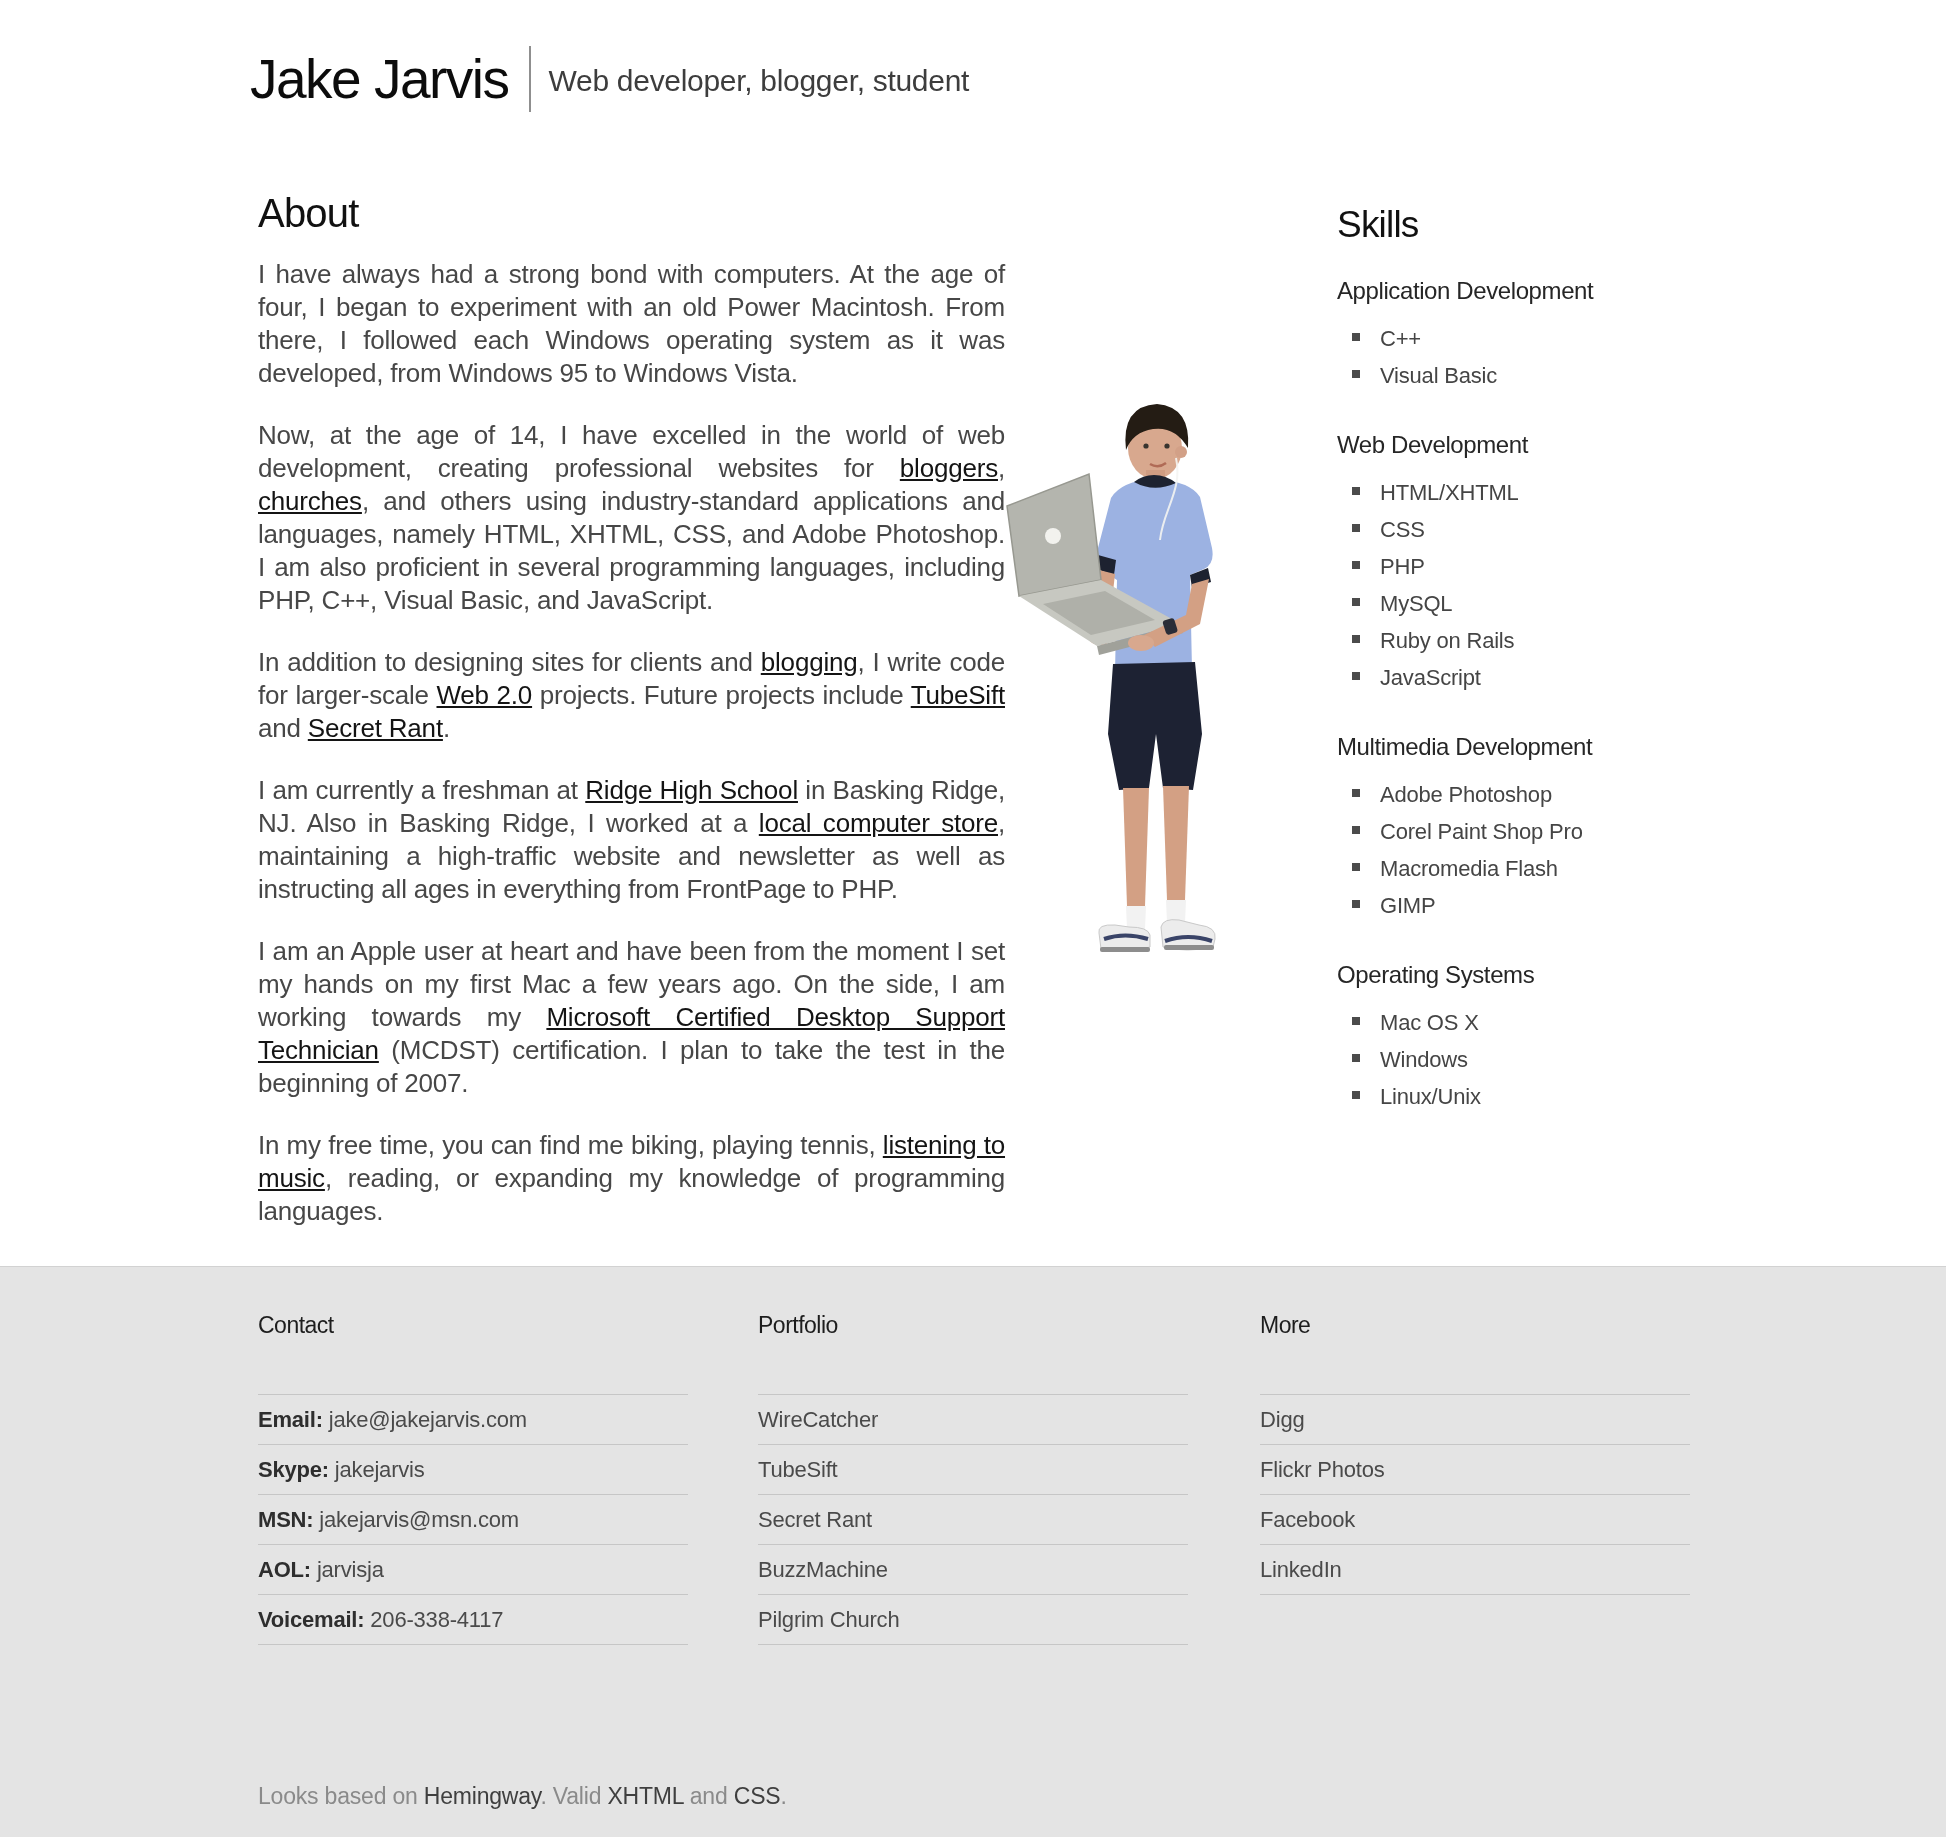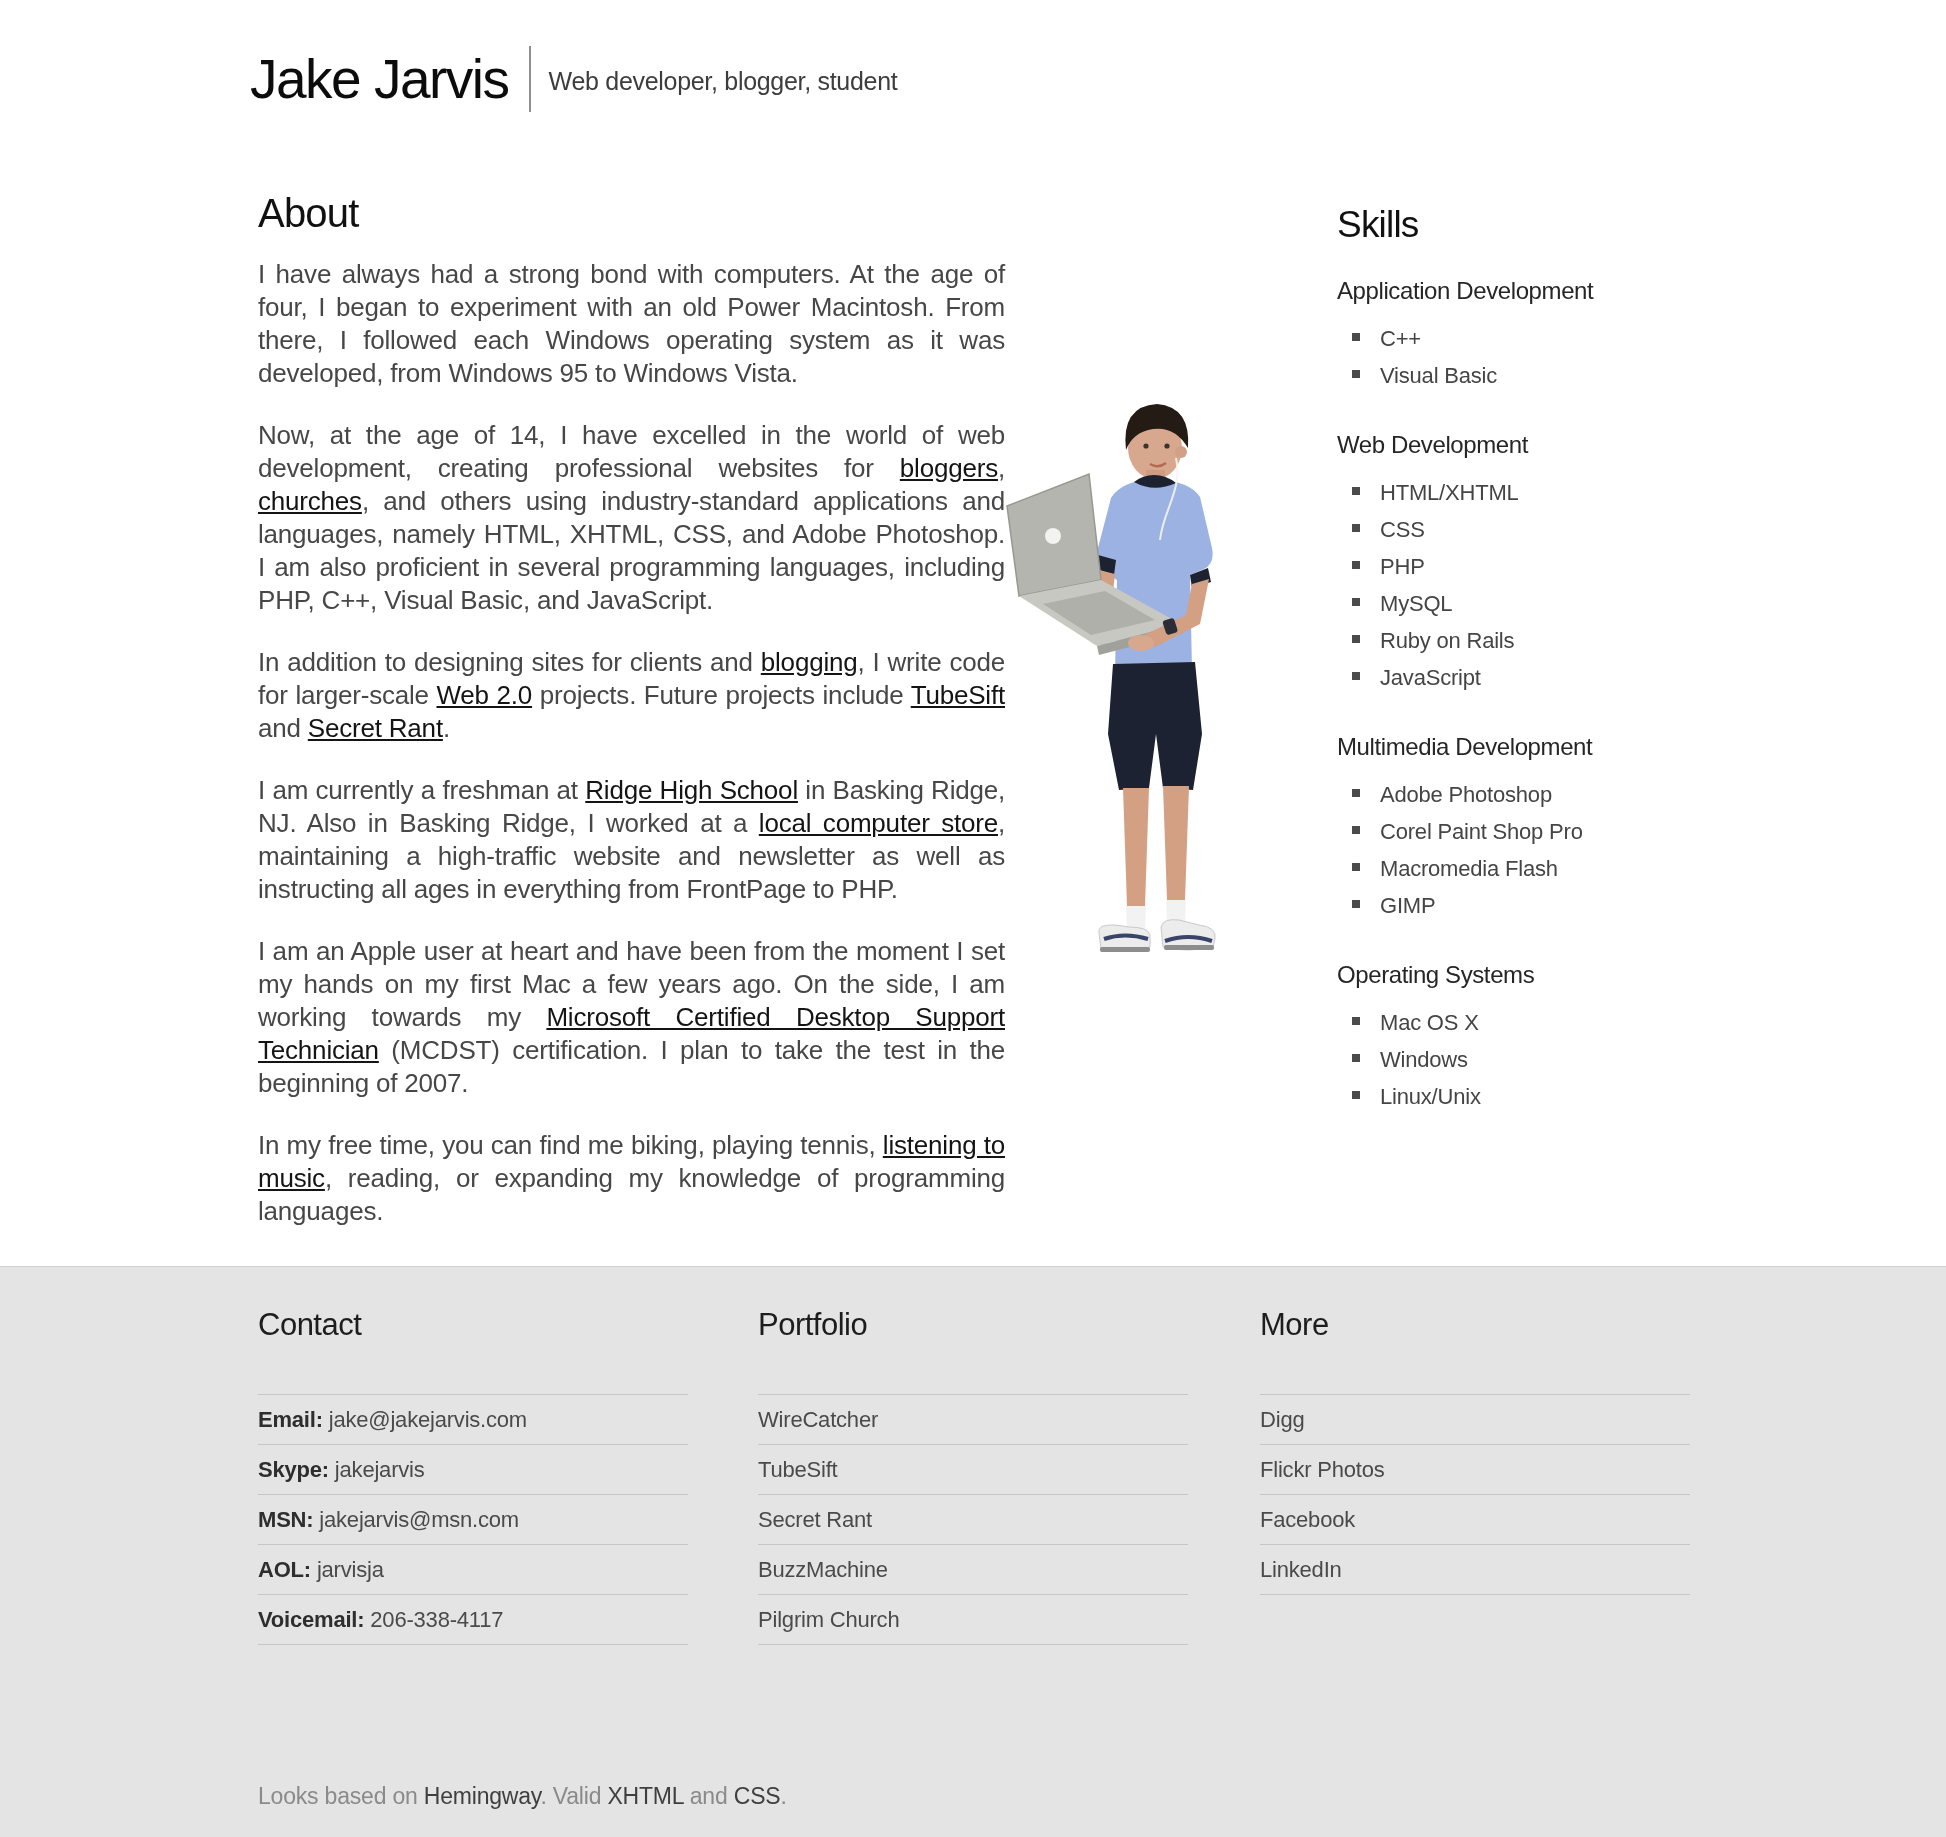--- a/index.html
+++ b/index.html
@@ -8,21 +8,21 @@
     position:relative; background:#ffffff; overflow:hidden;
     font-family:"Liberation Sans", sans-serif; color:#474747;
     -webkit-font-smoothing:antialiased;
   }
   a { color:inherit; text-decoration:none; cursor:pointer; }
 
   
   .site-header { position:absolute; left:250px; top:46px; display:flex; align-items:center; }
   .site-title { font-size:55px; line-height:62px; color:#0c0c0c; letter-spacing:-1.5px; font-weight:400; }
   .header-divider { width:2px; height:66px; background:#8f8f8f; margin:0 18px 0 20px; }
-  .site-tagline { font-size:25px; color:#3d3d3d; letter-spacing:-0.3px; padding-top:4px; }
+  .site-tagline { font-size:30px; color:#3d3d3d; letter-spacing:-0.3px; padding-top:4px; }
 
   
   .about { position:absolute; left:258px; top:190px; width:747px; }
   .about h2 { font-size:40px; line-height:46px; font-weight:400; color:#111; letter-spacing:-0.8px; margin-bottom:22px; }
   .about p {
     font-size:26px; line-height:33px; letter-spacing:-0.2px;
     text-align:justify; color:#474747; margin-bottom:29px;
   }
   .about p:last-child { margin-bottom:0; }
   .tlink { color:#141414; text-decoration:underline; }
@@ -43,21 +43,21 @@
     content:""; position:absolute; left:15px; top:7px; width:8px; height:8px; background:#4b4b4b;
   }
 
   
   .footer {
     position:absolute; left:0; top:1266px; width:1946px; height:571px;
     background:#e4e4e4; border-top:1px solid #d2d2d2;
   }
   .footer-col { position:absolute; top:40px; width:430px; }
   .footer-col.c1 { left:258px; } .footer-col.c2 { left:758px; } .footer-col.c3 { left:1260px; }
-  .footer-col h3 { font-size:31px; line-height:36px; font-weight:400; color:#1d1d1d; letter-spacing:-0.5px; }
+  .footer-col h3 { font-size:23px; line-height:36px; font-weight:400; color:#1d1d1d; letter-spacing:-0.5px; }
   .footer-col ul { list-style:none; margin-top:51px; border-bottom:1px solid #c6c6c6; }
   .footer-col li {
     height:50px; padding-top:12px; border-top:1px solid #c6c6c6;
     font-size:22px; letter-spacing:-0.2px; color:#4a4a4a;
   }
   .footer-col li b { font-weight:700; color:#2e2e2e; }
   .footer-note { position:absolute; left:258px; top:516px; font-size:23px; letter-spacing:-0.2px; color:#8a8a8a; }
   .footer-note .nlink { color:#3f3f3f; }
 </style>
 </head>

